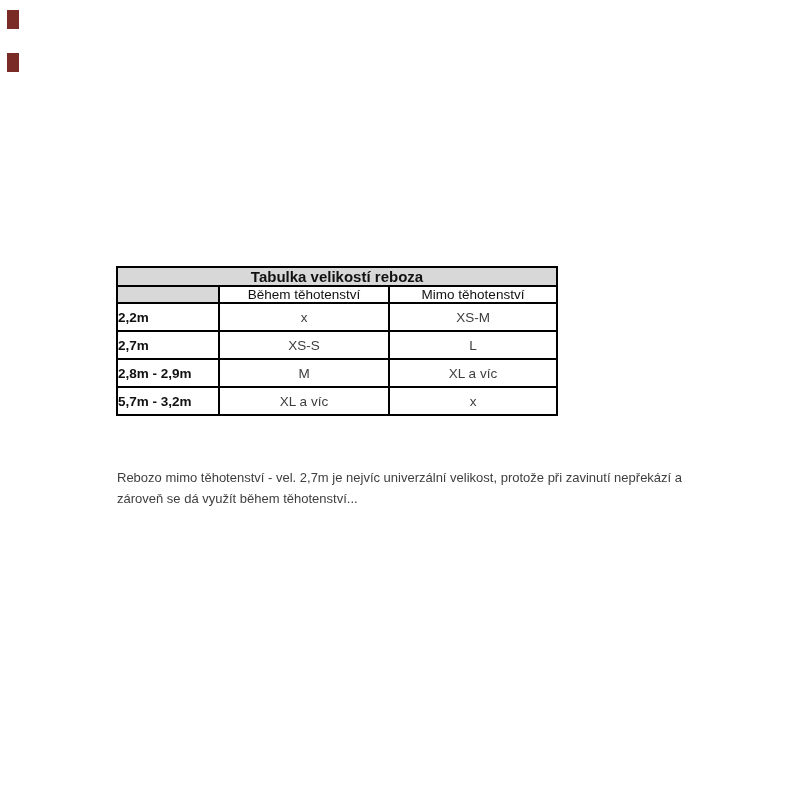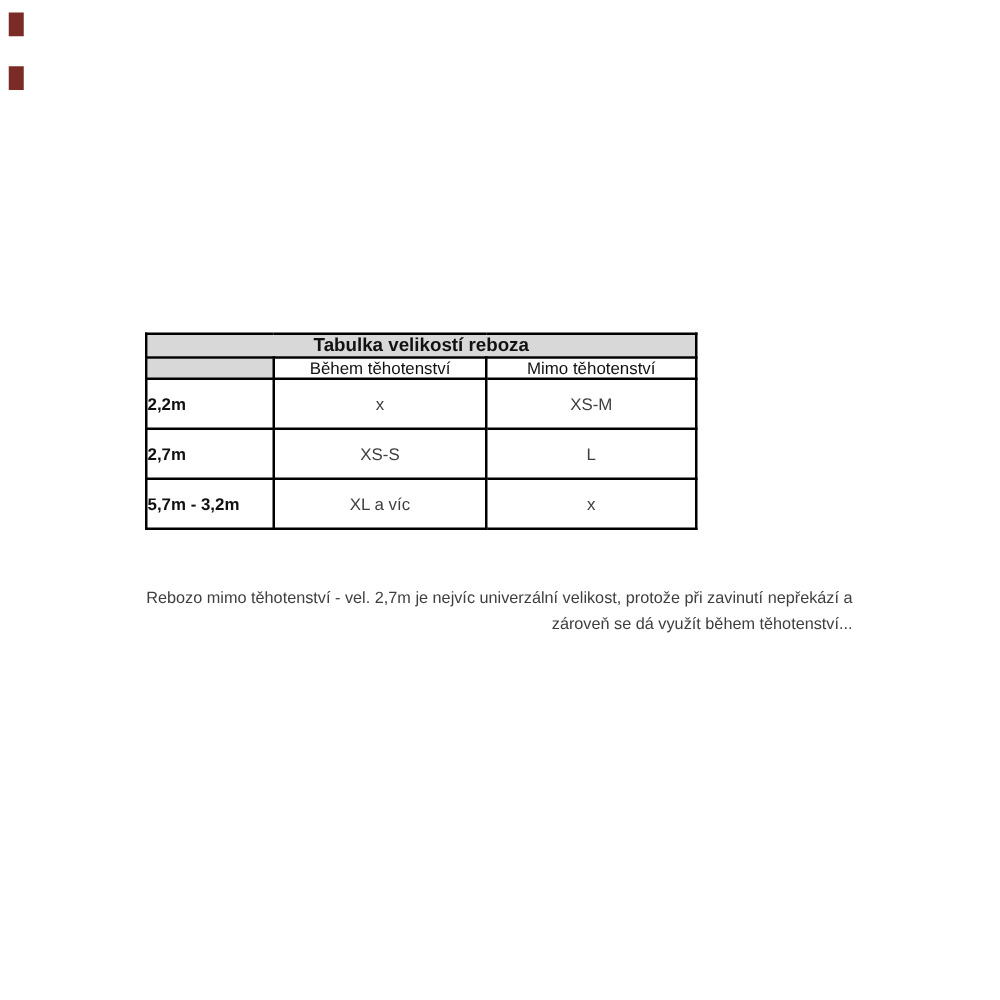--- a/index.html
+++ b/index.html
@@ -57,21 +57,21 @@
   }
   tr.header-row{height:17px;}
   tr.header-row th{
     font-size:13.5px;
     font-weight:normal;
     color:var(--text-strong);
     text-align:center;
     vertical-align:middle;
   }
   tr.header-row th.corner{background:var(--table-header-bg);}
-  tr.data-row{height:40px;}
+  tr.data-row{height:28px;}
   tr.data-row td{
     font-size:13.5px;
     vertical-align:middle;
   }
   td.cell-size{
     font-weight:bold;
     color:var(--text-strong);
     text-align:left;
     padding-left:4px;
   }
@@ -80,21 +80,20 @@
     color:var(--text-body);
     text-align:center;
   }
   .notes{
     position:absolute;
     left:117px;top:467px;
     font-size:13px;
     line-height:21px;
     color:var(--text-body);
     white-space:nowrap;
-    text-align:right;
   }
 </style>
 </head>
 <body>
 
 <div class="broken-img first"></div>
 <div class="broken-img second"></div>
 
 <div class="table-wrap">
   <table class="size-table">
@@ -116,20 +115,25 @@
         <td class="cell-size">2,2m</td>
         <td class="cell-val">x</td>
         <td class="cell-val">XS-M</td>
       </tr>
       <tr class="data-row">
         <td class="cell-size">2,7m</td>
         <td class="cell-val">XS-S</td>
         <td class="cell-val">L</td>
       </tr>
       <tr class="data-row">
+        <td class="cell-size">2,8m - 2,9m</td>
+        <td class="cell-val">M</td>
+        <td class="cell-val">XL a víc</td>
+      </tr>
+      <tr class="data-row">
         <td class="cell-size">5,7m - 3,2m</td>
         <td class="cell-val">XL a víc</td>
         <td class="cell-val">x</td>
       </tr>
     </tbody>
   </table>
 </div>
 
 <div class="notes">
   <div>Rebozo mimo těhotenství - vel. 2,7m je nejvíc univerzální velikost, protože při zavinutí nepřekází a</div>

